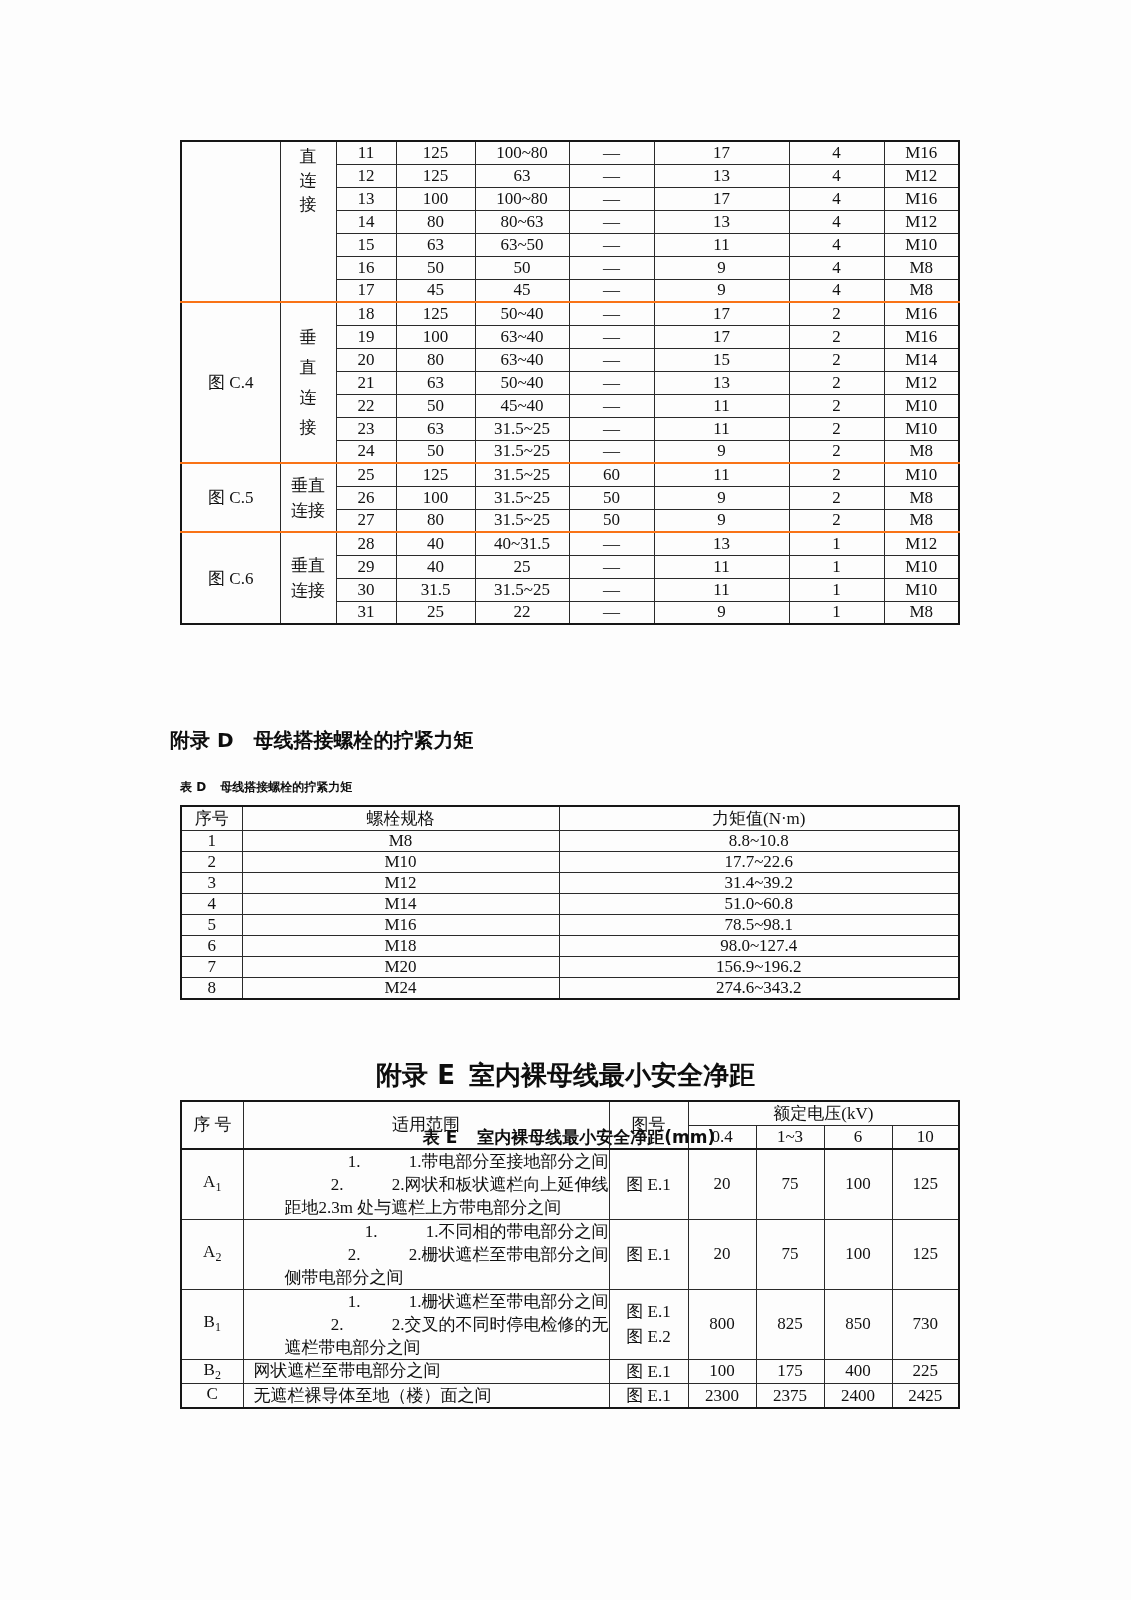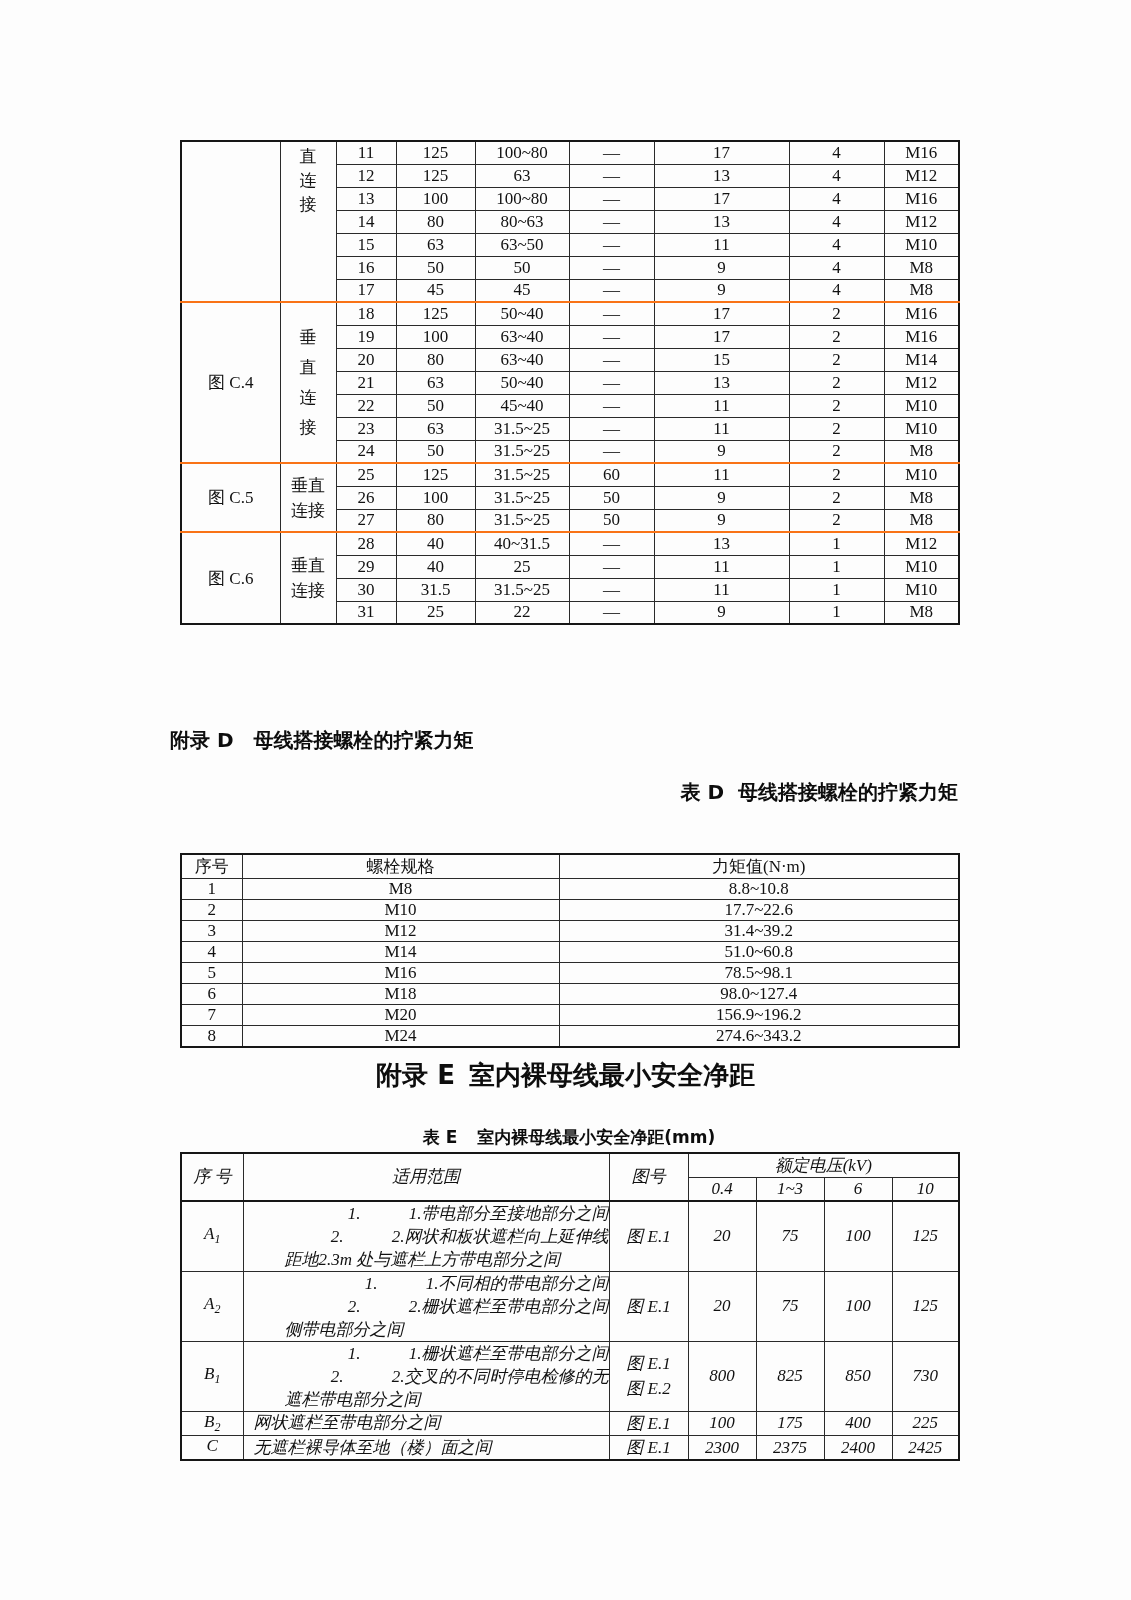--- a/index.html
+++ b/index.html
@@ -27,33 +27,33 @@
   #tableC td.conn.g2 { line-height:30px; }
   #tableC td.conn.g34 { line-height:25px; }
 
   
   .hd {
     position:absolute; font-family:"DejaVu Sans","Liberation Sans",sans-serif;
     font-weight:bold; color:#0d0d0d;text-align:right;
   }
   #apxD-heading { left:170px; top:727px; font-size:20px; }
   #apxD-heading .lbl { margin-right:20px; }
-  #tableD-caption { left:180px; top:779px; width:778px; text-align:right; font-size:20px; }
+  #tableD-caption { left:180px; top:779px; width:778px; text-align:left; font-size:12px; }
   #tableD-caption .lbl { margin-right:14px; }
   #apxE-heading { left:0; top:1058px; width:1131px; text-align:center; font-size:26px; }
   #apxE-heading .lbl { margin-right:14px;text-align:right; }
   #tableE-caption { left:180px; top:1126px; width:778px; text-align:center; font-size:17px; }
   #tableE-caption .lbl { margin-right:20px; }
 
   
-  #tableD { left:180px; top:853px; width:778px;border-radius:11px; }
+  #tableD { left:180px; top:805px; width:778px;border-radius:11px; }
   #tableD tr { height:21px; }
 
   
-  #tableE { left:180px; top:1152px; width:778px;font-style:italic; }
+  #tableE { left:180px; top:1100px; width:778px; }
   #tableE tr.h1 { height:23px; }
   #tableE tr.h2 { height:23px; }
   #tableE tr.h2 th { border-bottom:2px solid #161616;margin-left:25px; }
   #tableE tr.h1 th[rowspan] { border-bottom:2px solid #161616; }
   #tableE td.scope { text-align:left; }
   #tableE .sline { padding-left:13px; line-height:23px; white-space:nowrap;text-align:right; }
   #tableE .sline .n1 { display:inline-block; width:69px; }
   #tableE .sline .n2 { display:inline-block; width:61px; }
   #tableE .cont { padding-left:41px; line-height:23px; white-space:nowrap; }
   #tableE td.plain { padding-left:10px; line-height:22px; }

